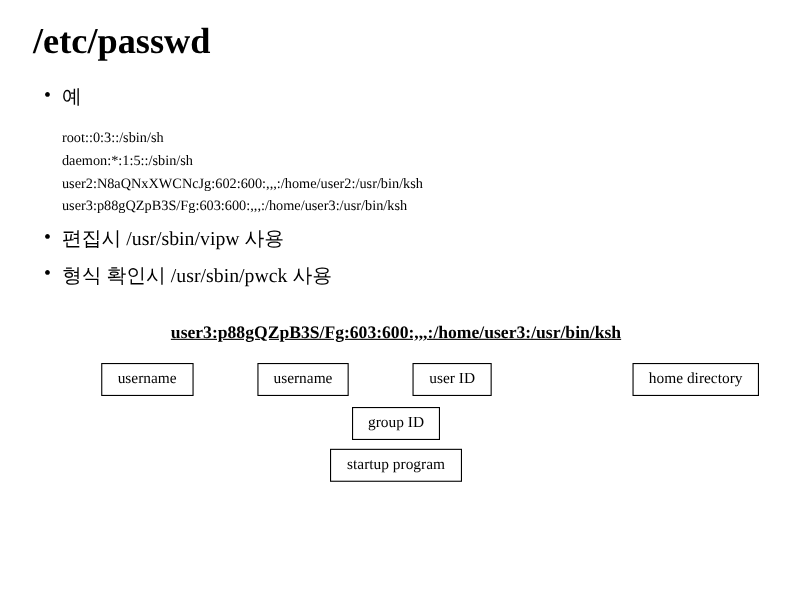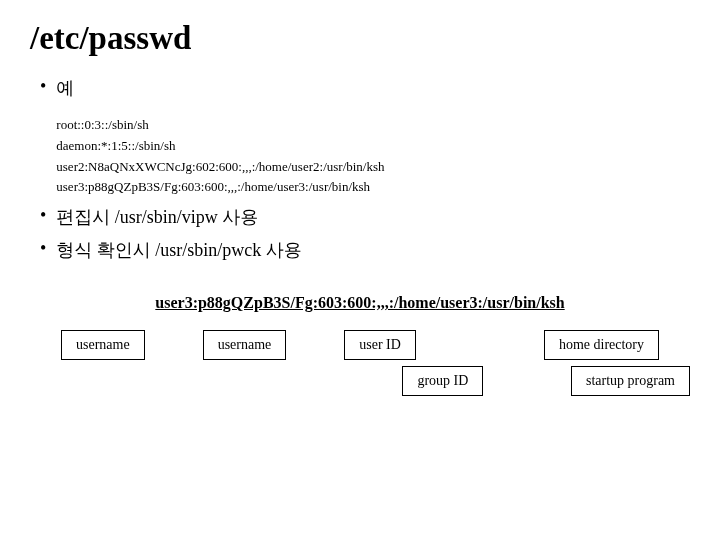--- a/index.html
+++ b/index.html
@@ -74,30 +74,31 @@
       border: 1px solid #000;
       padding: 6px 14px;
       font-size: 14px;
       background: #ffffff;
       white-space: nowrap;
     }
 
     .row1 {
       display: flex;
       align-items: center;
-      justify-content: center;
+      justify-content: flex-end;
       gap: 4px;
       margin-bottom: 6px;
     }
 
     .row2 {
       display: flex;
       align-items: center;
       justify-content: center;
       gap: 4px;
+      flex-direction: column;
     }
 
     .spacer-between {
       width: 50px;
       display: inline-block;
     }
 
     .spacer-large {
       width: 120px;
       display: inline-block;

